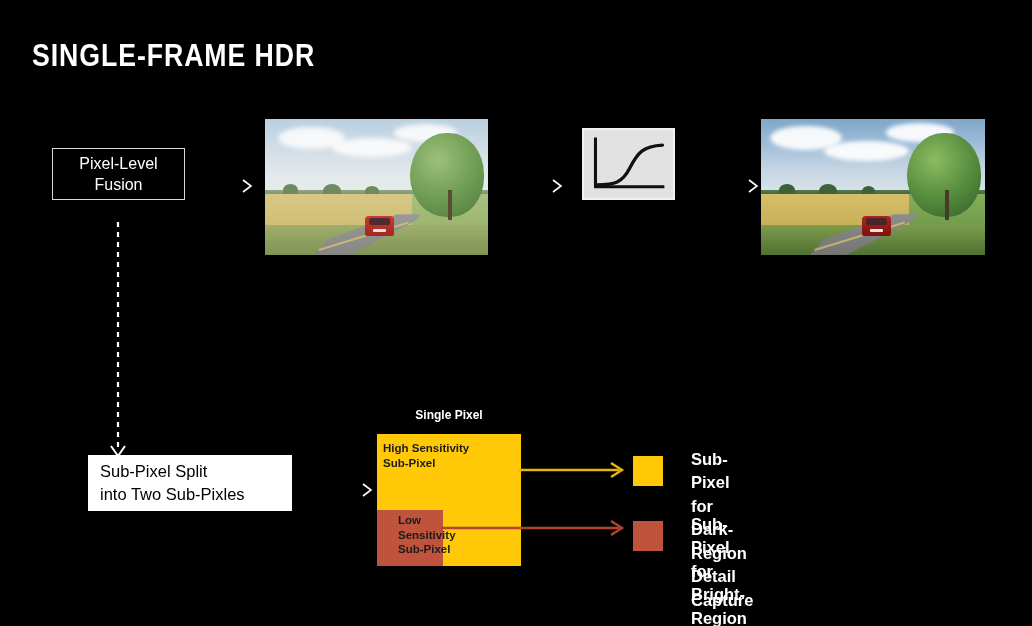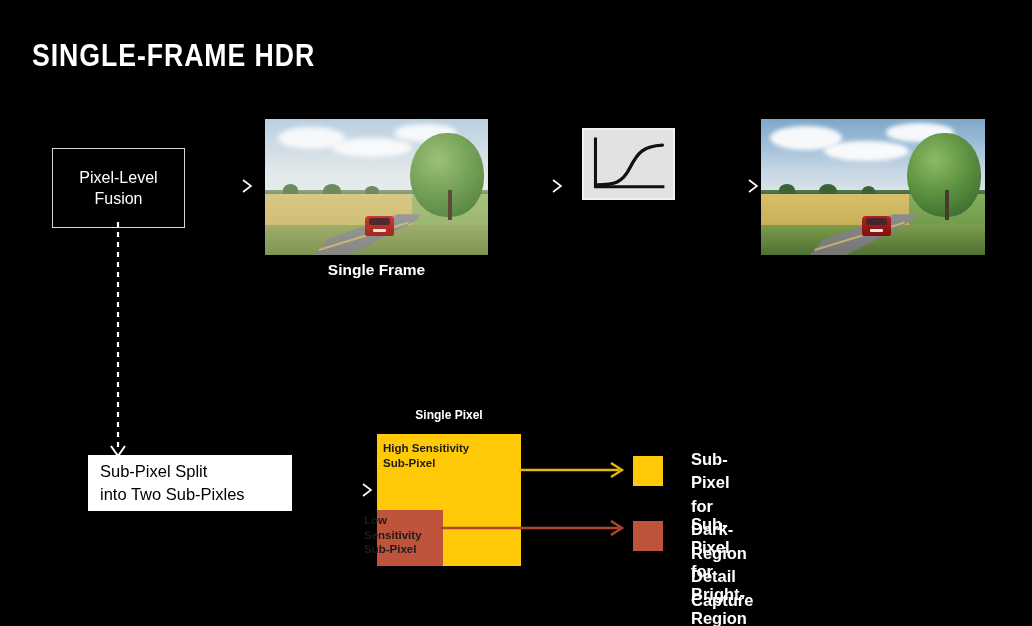--- a/index.html
+++ b/index.html
@@ -43,21 +43,21 @@
     display: flex;
     align-items: center;
     justify-content: center;
     text-align: center;
     line-height: 1.32;
   }
   #box-fusion {
     left: 52px;
     top: 148px;
     width: 133px;
-    height: 80px;
+    height: 52px;
     border: 1.5px solid #d8d8d8;
     background: #000000;
     color: #ffffff;
     font-size: 16px;
     font-weight: normal;
   }
   #box-subpixel-split {
     left: 44px;
     top: 455px;
     width: 204px;
@@ -254,21 +254,21 @@
   #pixel-block-low {
     position: absolute;
     left: 377px;
     top: 510px;
     width: 66px;
     height: 56px;
     background: #C0533B;
   }
   #pixel-label-low {
     position: absolute;
-    left: 364px;
+    left: 398px;
     top: 513px;
     width: 62px;
     font-size: 11.5px;
     font-weight: bold;
     line-height: 1.28;
     color: #1b1b1b;
   }
 
   
   #connector-yellow, #connector-red { position:absolute; }
@@ -335,21 +335,20 @@
     <div class="grass-fore"></div>
     <div class="road"></div>
     <div class="roadline"></div>
     <div class="tree"></div>
     <div class="trunk"></div>
     <div class="car">
       <div class="car-window"></div>
       <div class="car-plate"></div>
     </div>
   </div>
-  <div class="photo-caption" id="caption-single-frame">Single Frame</div>
 
   <div class="arrow" id="arrow-frame-to-tone" style="left:508px; top:177px; width:60px;">
     <svg width="60" height="18" viewBox="0 0 60 18">
       <defs>
         <linearGradient id="gradB" x1="0" y1="0" x2="1" y2="0">
           <stop offset="0%" stop-color="#000000"></stop>
           <stop offset="100%" stop-color="#ffffff"></stop>
         </linearGradient>
       </defs>
       <line x1="0" y1="9" x2="52" y2="9" stroke="url(#gradB)" stroke-width="1.6"></line>

